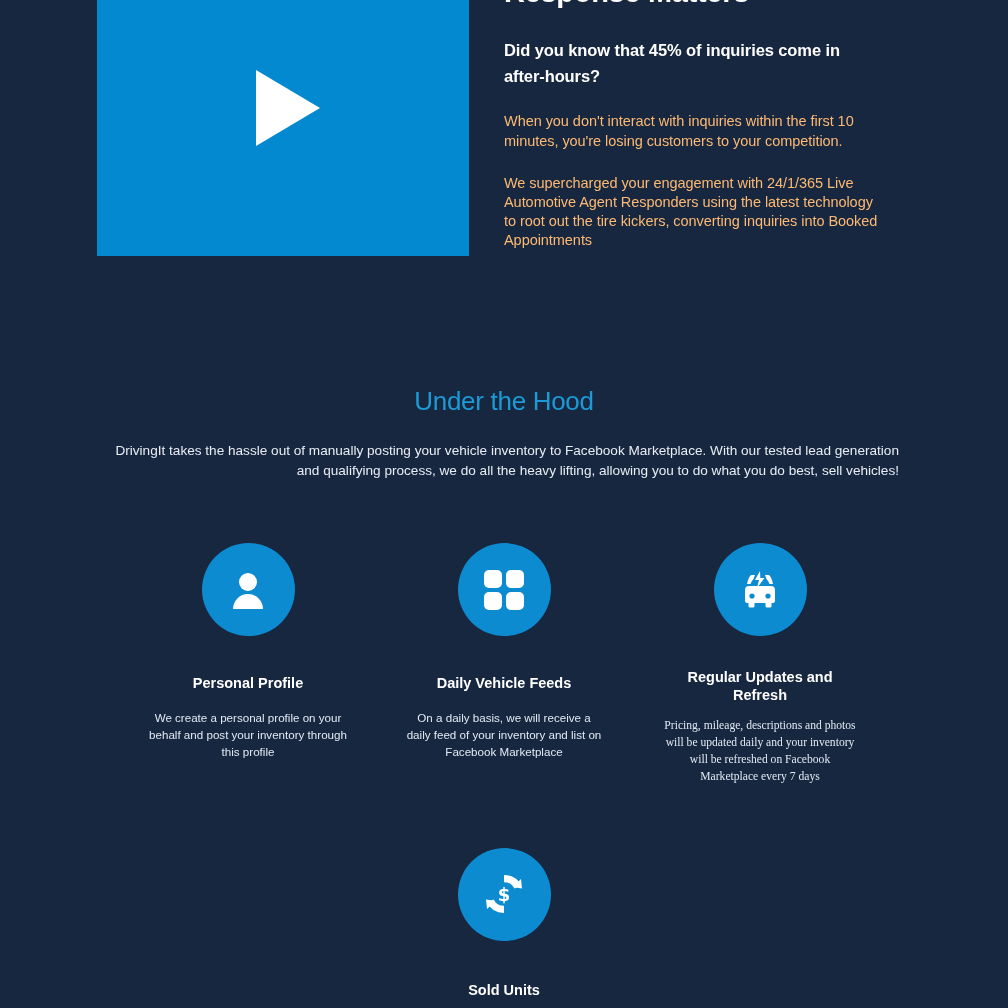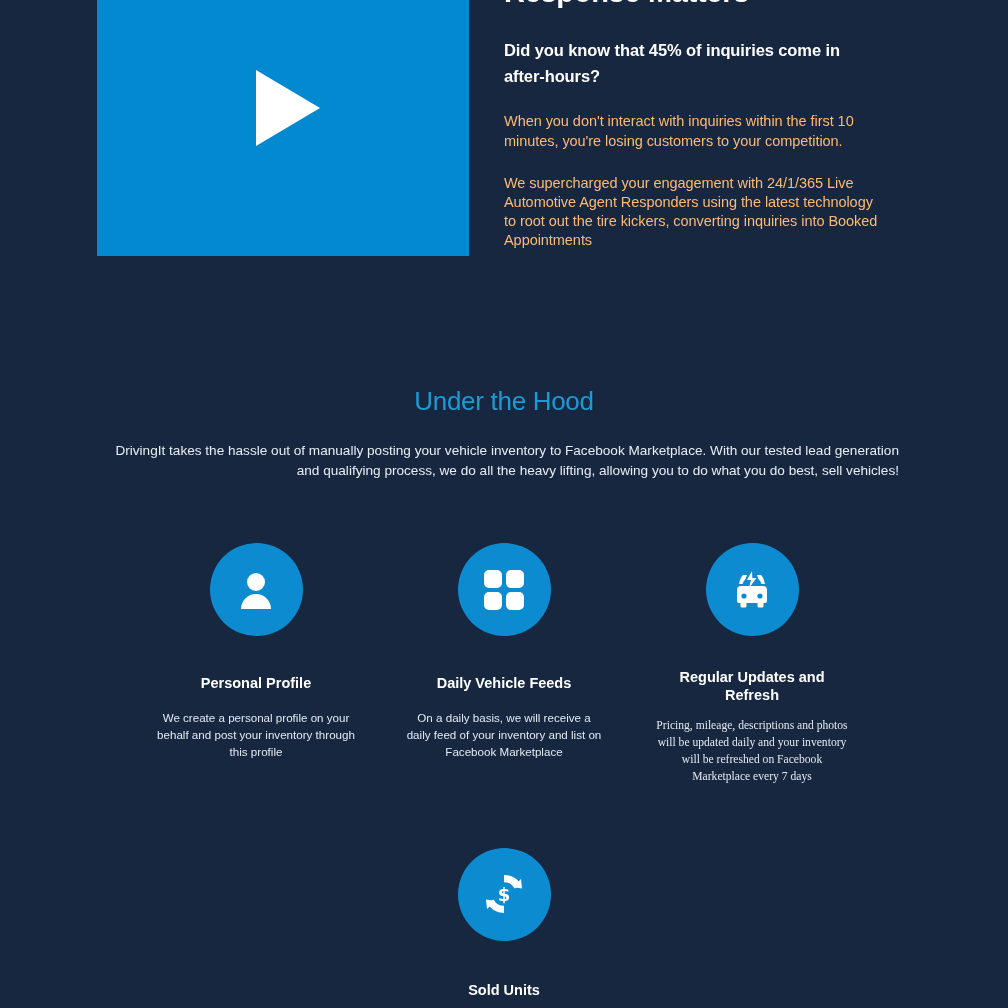--- a/index.html
+++ b/index.html
@@ -53,21 +53,21 @@
     letter-spacing:-0.3px;
     margin-top:86px;
   }
   .section-lede {
     margin:24px auto 12px; width:790px; text-align:right;
     color:#e8edf4; font-size:13.6px; line-height:1.44;
   }
 
   
   .row { display:flex; justify-content:center; }
-  .row-1 { margin-top:63px; gap:0; }
+  .row-1 { margin-top:63px; gap:8px; }
   .row-2 { margin-top:62px; gap:0; }
 
   .feature { width:248px; display:flex; flex-direction:column; align-items:center; }
 
   .icon-circle {
     width:93px; height:93px; border-radius:50%;
     background:#0d8bd1;
     display:flex; align-items:center; justify-content:center;
   }
   .feature-title {

